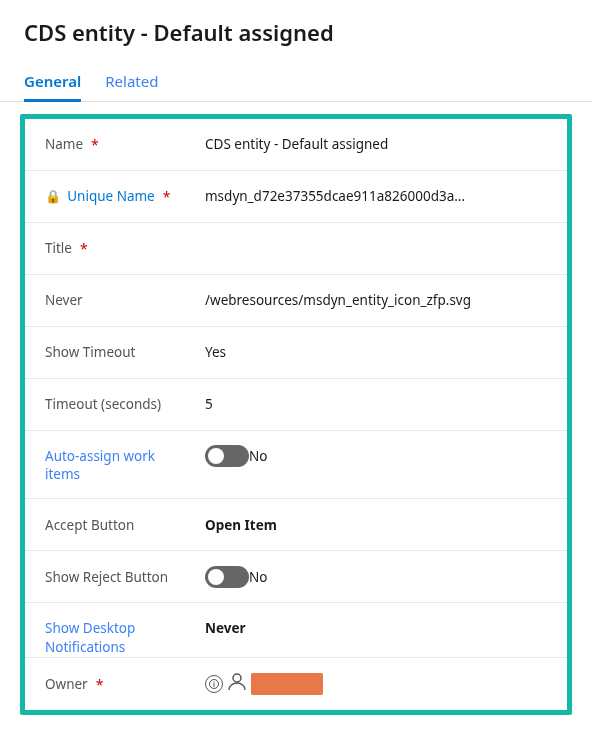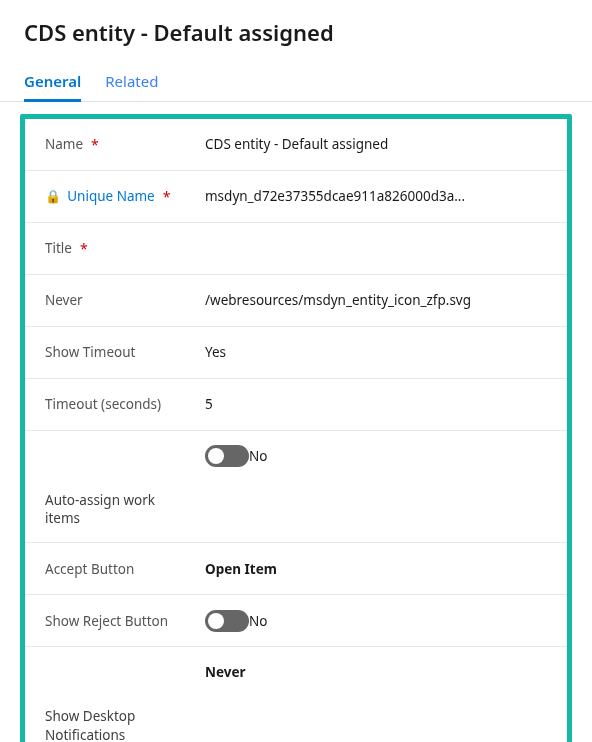--- a/index.html
+++ b/index.html
@@ -185,22 +185,21 @@
       width: 160px;
       flex-shrink: 0;
       font-size: 13.5px;
       color: #0078d4;
       display: flex;
       flex-direction: column;
       line-height: 1.4;
     }
 
     .multi-line-label.no-link {
-      color: #404040;
-      margin-top: 44px;
+      color: #3b82f6;
     }
   </style>
 </head>
 <body>
 
 <div class="page-header">
   <div class="page-title">CDS entity - Default assigned</div>
 </div>
 
 <div class="tabs">

